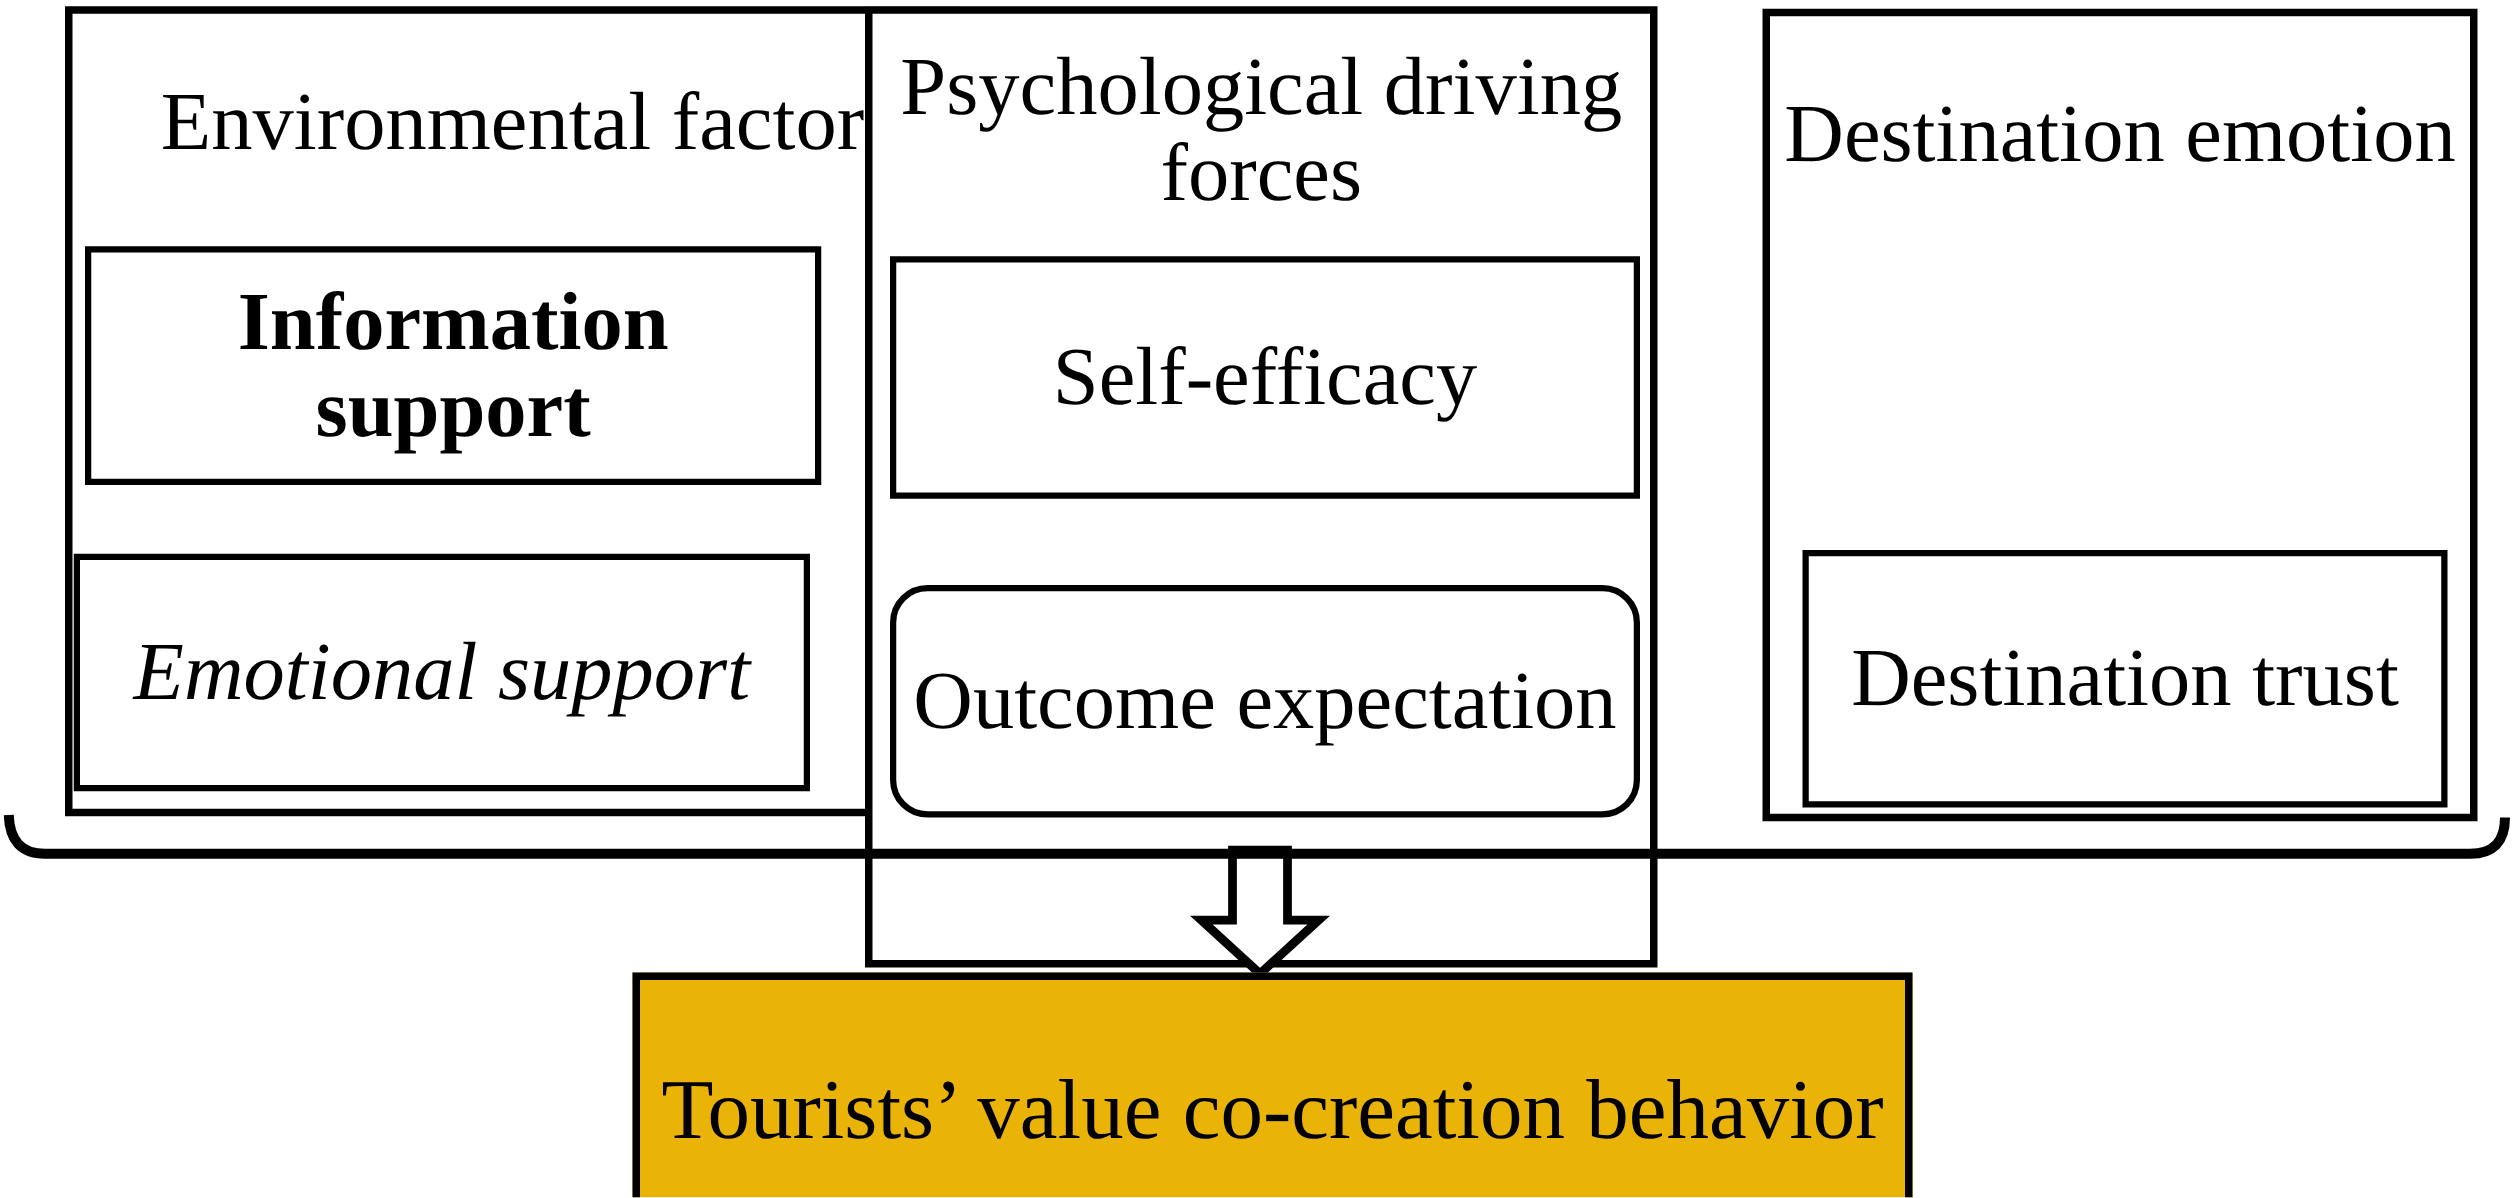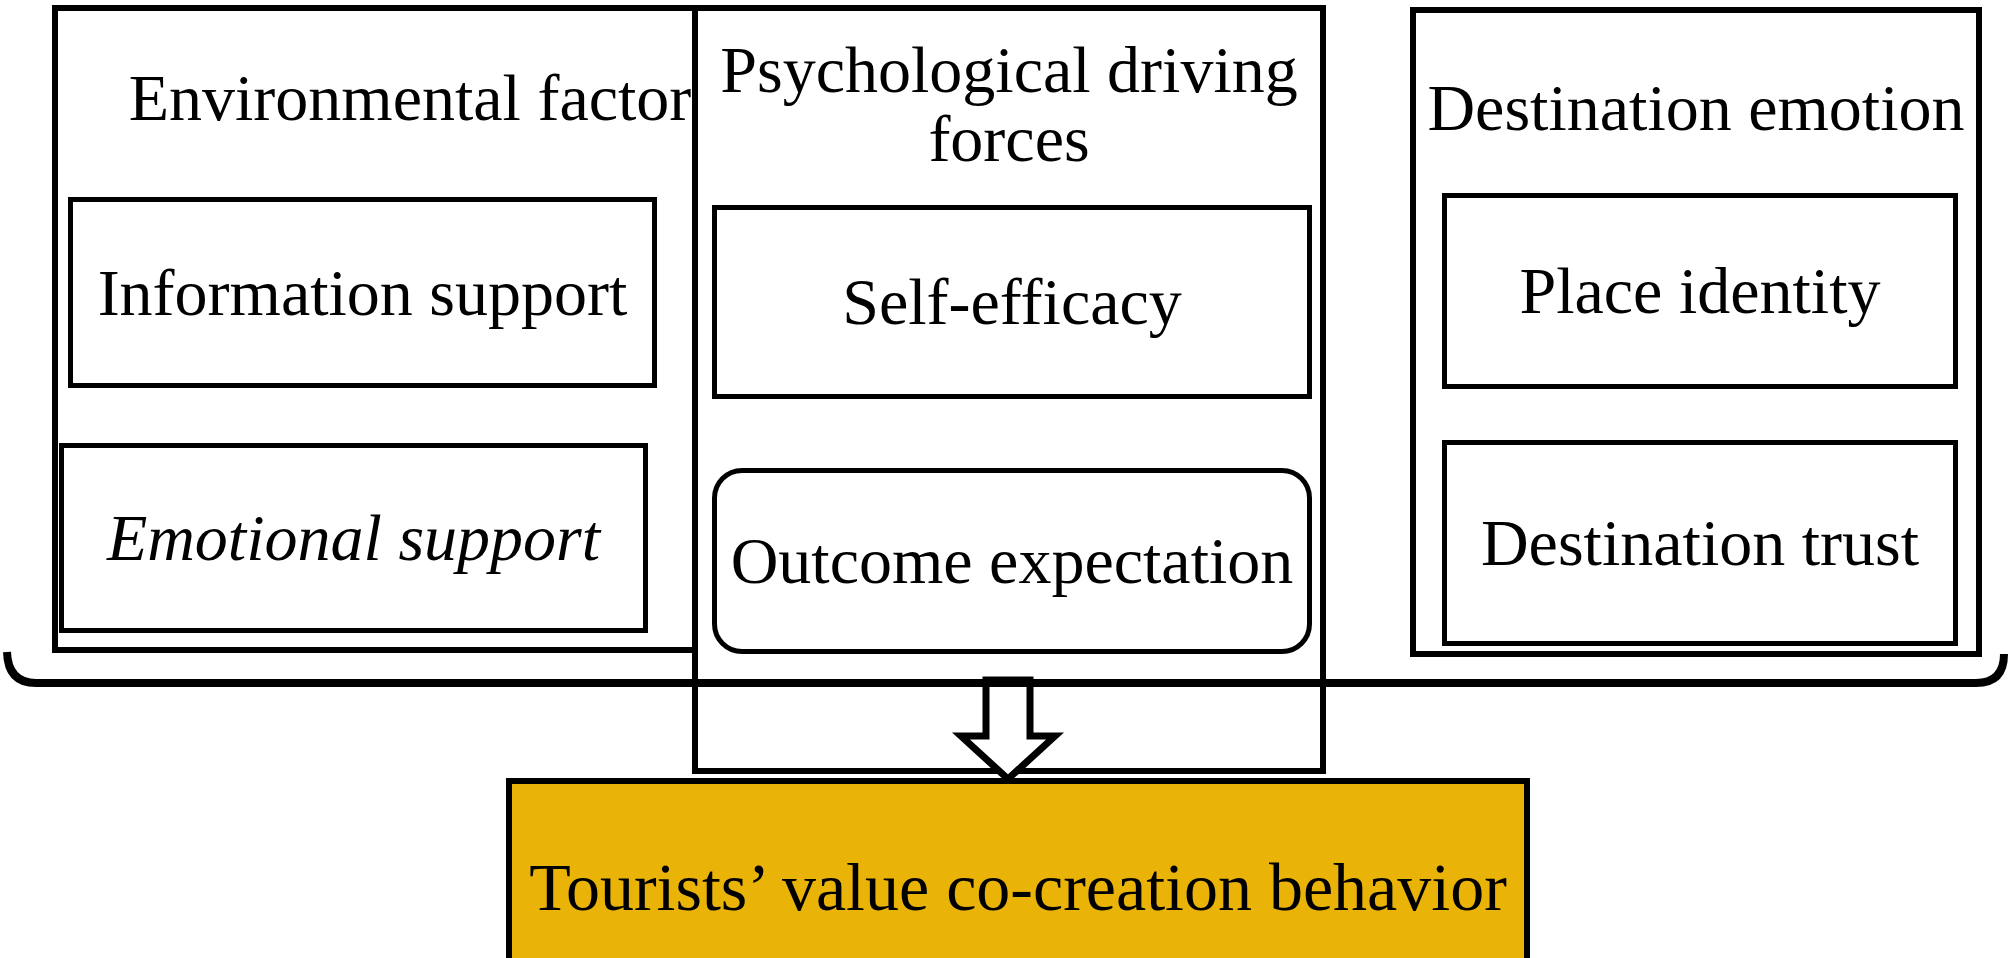--- a/index.html
+++ b/index.html
@@ -44,21 +44,21 @@
     border: 5px solid #000000;
     box-sizing: border-box;
     background: #ffffff;
     display: flex;
     align-items: center;
     justify-content: center;
     text-align: center;
     font-size: 66px;
     line-height: 1.05;
   }
-  #sub-0-0 { left: 10px; top: 186px; width: 589px; height: 191px; }
+  #sub-0-0 { left: 10px; top: 186px; width: 589px; height: 191px; font-weight: bold; }
   #sub-0-1 { left: 1px; top: 432px; width: 589px; height: 190px; font-style: italic; }
   #sub-1-0 { left: 14px; top: 194px; width: 600px; height: 194px; text-align: right; }
   #sub-1-1 { left: 14px; top: 457px; width: 600px; height: 186px; border-radius: 30px; }
   #sub-2-0 { left: 26px; top: 180px; width: 516px; height: 196px; }
   #sub-2-1 { left: 26px; top: 427px; width: 516px; height: 206px; }
 
   .overlay {
     position: absolute;
     left: 0;
     top: 0;
@@ -103,23 +103,20 @@
     <div class="sub-box" id="sub-1-0">
       <span>Self-efficacy</span>
     </div>
     <div class="sub-box" id="sub-1-1">
       <span>Outcome expectation</span>
     </div>
   </div>
 
   <div class="group" id="group-2">
     <div class="group-title">Destination emotion</div>
-    <div class="sub-box" id="sub-2-0">
-      <span>Place identity</span>
-    </div>
     <div class="sub-box" id="sub-2-1">
       <span>Destination trust</span>
     </div>
   </div>
 
   <svg class="overlay" viewBox="0 0 2013 958" xmlns="http://www.w3.org/2000/svg" aria-hidden="true">
     <polygon points="986,680 986,736 961,736 1008,779 1055,736 1030,736 1030,680" fill="#ffffff" stroke="#000000" stroke-width="7" stroke-linejoin="miter"></polygon>
     <path d="M 7 652 Q 8 683 36 683 L 1976 683 Q 2004 683 2004 654" fill="none" stroke="#000000" stroke-width="8" stroke-linecap="butt"></path>
   </svg>
 

